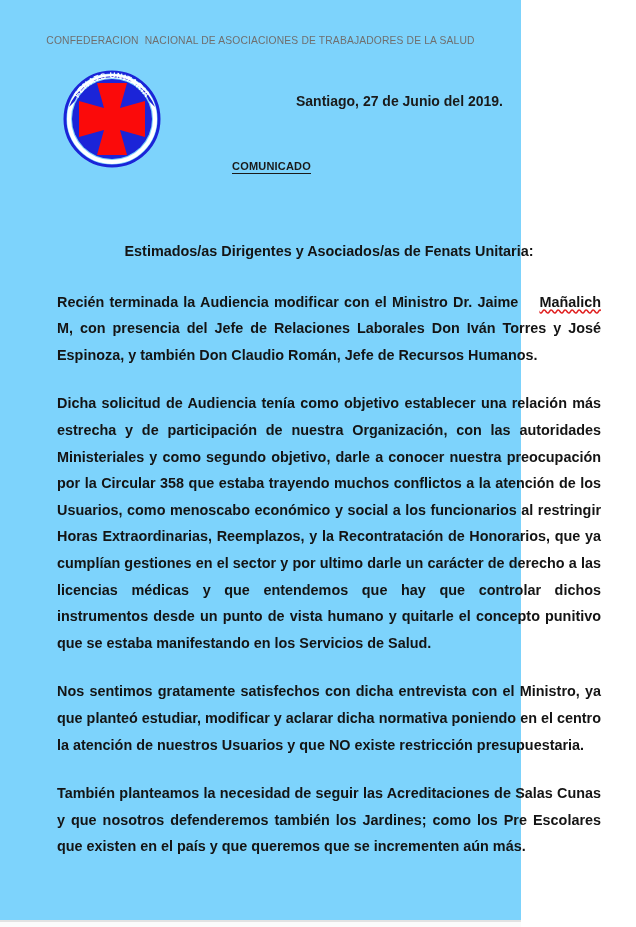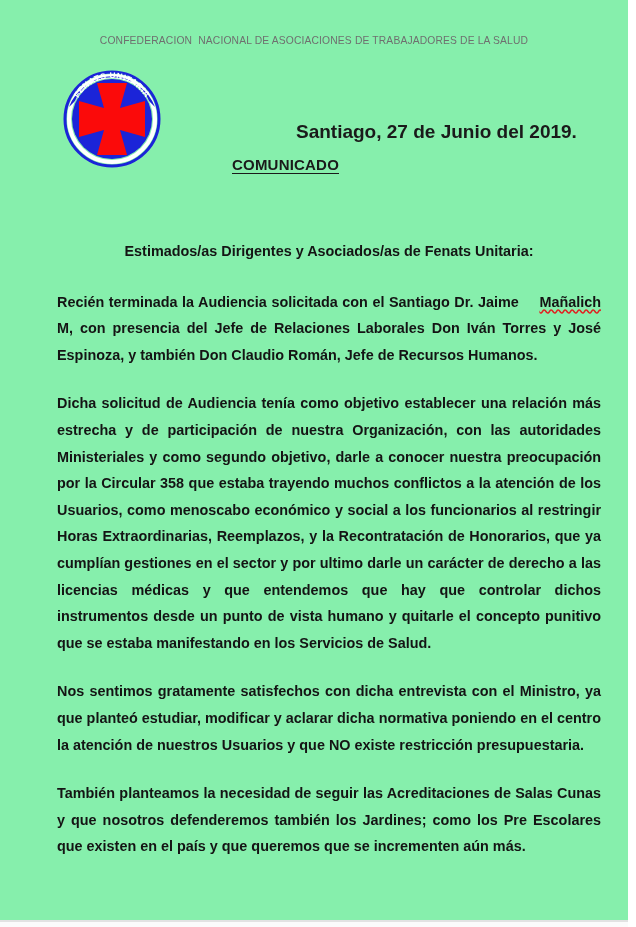--- a/index.html
+++ b/index.html
@@ -11,23 +11,23 @@
     width: 636px;
     height: 927px;
     overflow: hidden;
     font-family: "Liberation Sans", sans-serif;
     color: #111111;
     position: relative;
   }
 
   .page {
     position: relative;
-    width: 628px;
+    width: 521px;
     height: 927px;
-    background: #86efac;
+    background: #7dd3fc;
     box-sizing: border-box;
   }
 
   
   .letterhead {
     padding-top: 34px;
     text-align: center;
   }
   .letterhead-line {
     font-size: 10.3px;
@@ -50,34 +50,33 @@
     top: 0;
     width: 110px;
     height: 108px;
   }
   .logo svg { display: block; }
 
   .date-line {
     position: absolute;
     left: 296px;
     top: 32px;
-    font-size: 19px;
+    font-size: 14px;
     font-weight: bold;
     color: #1a1a1a;
     white-space: nowrap;
-    margin-top: 28px;
   }
 
   .comunicado-wrap {
     position: absolute;
     left: 232px;
     top: 95px;
   }
   .comunicado {
-    font-size: 15px;
+    font-size: 11px;
     font-weight: bold;
     color: #1a1a1a;
     text-decoration: underline;
     text-underline-offset: 3px;
     letter-spacing: 0.2px;
   }
 
   
   .body-block {
     position: absolute;
@@ -162,21 +161,21 @@
 
     <div class="comunicado-wrap">
       <span class="comunicado">COMUNICADO</span>
     </div>
   </div>
 
   <div class="body-block">
 
     <p class="para salutation">Estimados/as Dirigentes y Asociados/as de Fenats Unitaria:</p>
 
-    <p class="para"><span>Recién  terminada la Audiencia solicitada con el Santiago Dr. Jaime </span><span class="spellcheck">Mañalich</span><span> M, con presencia del Jefe de Relaciones Laborales Don Iván Torres y José Espinoza, y también Don Claudio Román, Jefe de Recursos Humanos.</span></p>
+    <p class="para"><span>Recién  terminada la Audiencia modificar con el Ministro Dr. Jaime </span><span class="spellcheck">Mañalich</span><span> M, con presencia del Jefe de Relaciones Laborales Don Iván Torres y José Espinoza, y también Don Claudio Román, Jefe de Recursos Humanos.</span></p>
 
     <p class="para">Dicha solicitud de Audiencia tenía como objetivo establecer una relación más estrecha y de participación de nuestra Organización, con las autoridades Ministeriales y como segundo objetivo, darle a conocer nuestra preocupación por la Circular 358 que estaba trayendo muchos conflictos a la atención de los Usuarios, como menoscabo económico y social a los funcionarios al restringir Horas Extraordinarias, Reemplazos, y la Recontratación de Honorarios, que ya cumplían gestiones  en el sector y por ultimo darle un carácter de derecho a las licencias médicas y que entendemos que hay que controlar dichos instrumentos desde un punto de vista humano y quitarle el concepto punitivo que se estaba manifestando en los Servicios de Salud.</p>
 
     <p class="para">Nos sentimos gratamente satisfechos con dicha entrevista con el Ministro, ya que planteó estudiar, modificar y aclarar dicha normativa poniendo en el centro la atención de nuestros Usuarios y que NO existe restricción presupuestaria.</p>
 
     <p class="para">También planteamos la necesidad de seguir  las Acreditaciones de Salas Cunas y que nosotros defenderemos también los Jardines; como los Pre Escolares que existen en el país y que queremos que se incrementen aún más.</p>
   </div>
 
   <div class="page-edge"></div>
   <div class="page-edge-2"></div>

